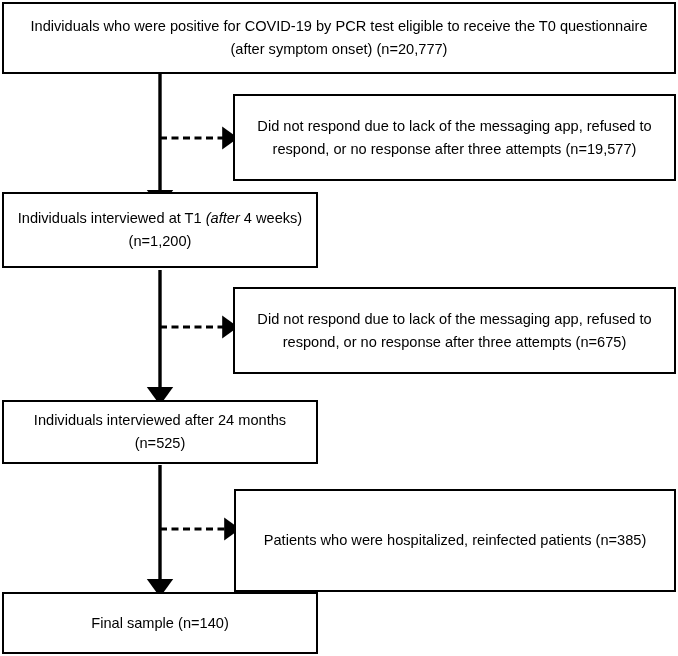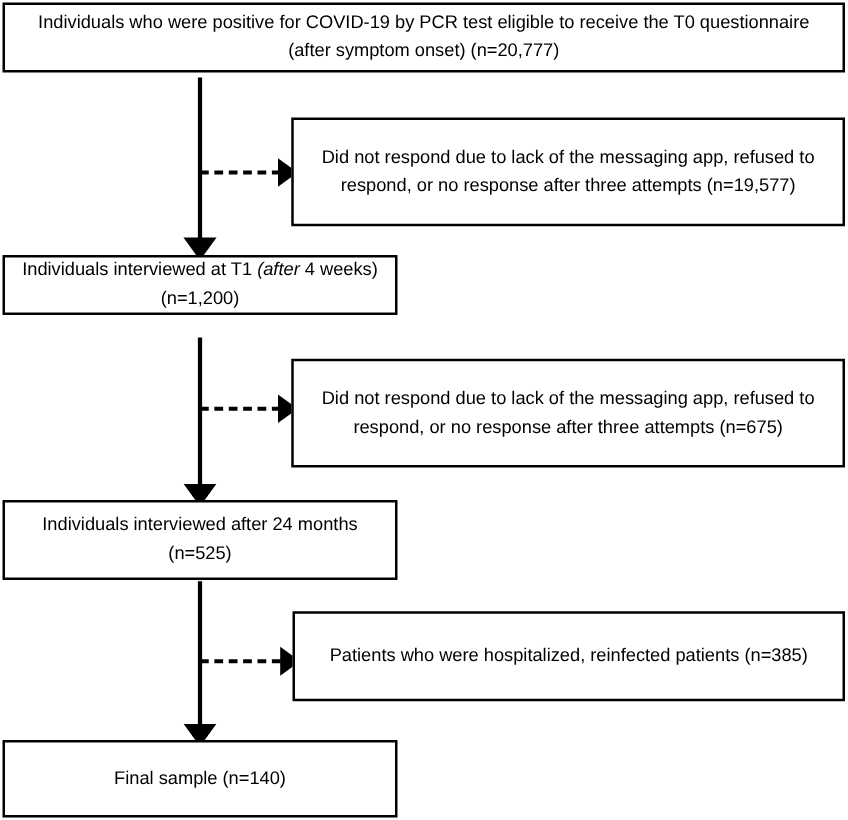--- a/index.html
+++ b/index.html
@@ -64,41 +64,41 @@
 
     <line x1="160" y1="465" x2="160" y2="583" stroke="#000000" stroke-width="3.4" marker-end="url(#arrowSolid)"></line>
 
     <line x1="160" y1="138" x2="226" y2="138" stroke="#000000" stroke-width="3.2" stroke-dasharray="7,4.5" marker-end="url(#arrowSolidRight)"></line>
 
     <line x1="160" y1="327" x2="226" y2="327" stroke="#000000" stroke-width="3.2" stroke-dasharray="7,4.5" marker-end="url(#arrowSolidRight)"></line>
 
     <line x1="160" y1="529" x2="228" y2="529" stroke="#000000" stroke-width="3.2" stroke-dasharray="7,4.5" marker-end="url(#arrowSolidRight)"></line>
   </svg>
 
-  <div class="box" style="left:2px; top:2px; width:674px; height:56px;">
+  <div class="box" style="left:2px; top:2px; width:674px; height:72px;">
     <span class="txt">Individuals who were positive for COVID-19 by PCR test eligible to receive the T0 questionnaire (after symptom onset) (n=20,777)</span>
   </div>
 
   <div class="box" style="left:233px; top:94px; width:443px; height:87px;">
     <span class="txt">Did not respond due to lack of the messaging app, refused to respond, or no response after three attempts (n=19,577)</span>
   </div>
 
-  <div class="box" style="left:2px; top:204px; width:316px; height:48px;">
+  <div class="box" style="left:2px; top:192px; width:316px; height:76px;">
     <span class="txt"><span>Individuals interviewed at T1 </span><em>(after</em><span> 4 weeks) (n=1,200)</span></span>
   </div>
 
   <div class="box" style="left:233px; top:287px; width:443px; height:87px;">
     <span class="txt">Did not respond due to lack of the messaging app, refused to respond, or no response after three attempts (n=675)</span>
   </div>
 
   <div class="box" style="left:2px; top:400px; width:316px; height:64px;text-align:center;">
     <span class="txt">Individuals interviewed after 24 months (n=525)</span>
   </div>
 
-  <div class="box" style="left:234px; top:489px; width:442px; height:72px;">
+  <div class="box" style="left:234px; top:489px; width:442px; height:103px;">
     <span class="txt">Patients who were hospitalized, reinfected patients (n=385)</span>
   </div>
 
   <div class="box" style="left:2px; top:592px; width:316px; height:62px;">
     <span class="txt">Final sample (n=140)</span>
   </div>
 
 </div>
 
 </body></html>

